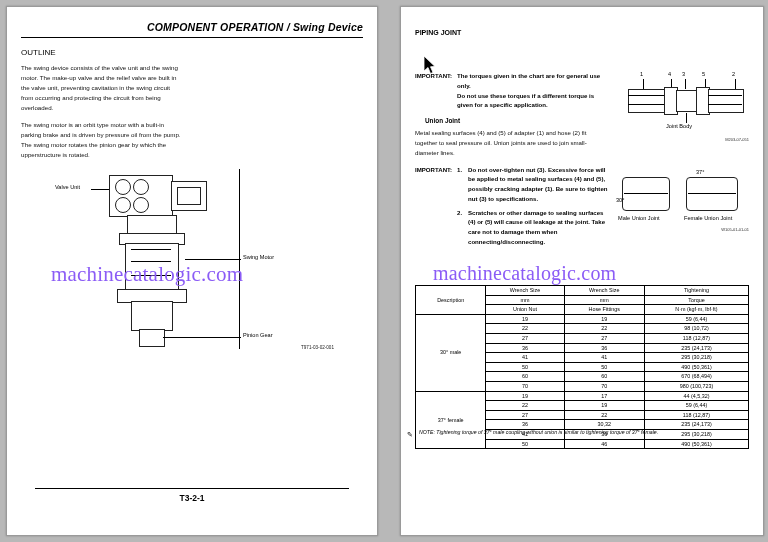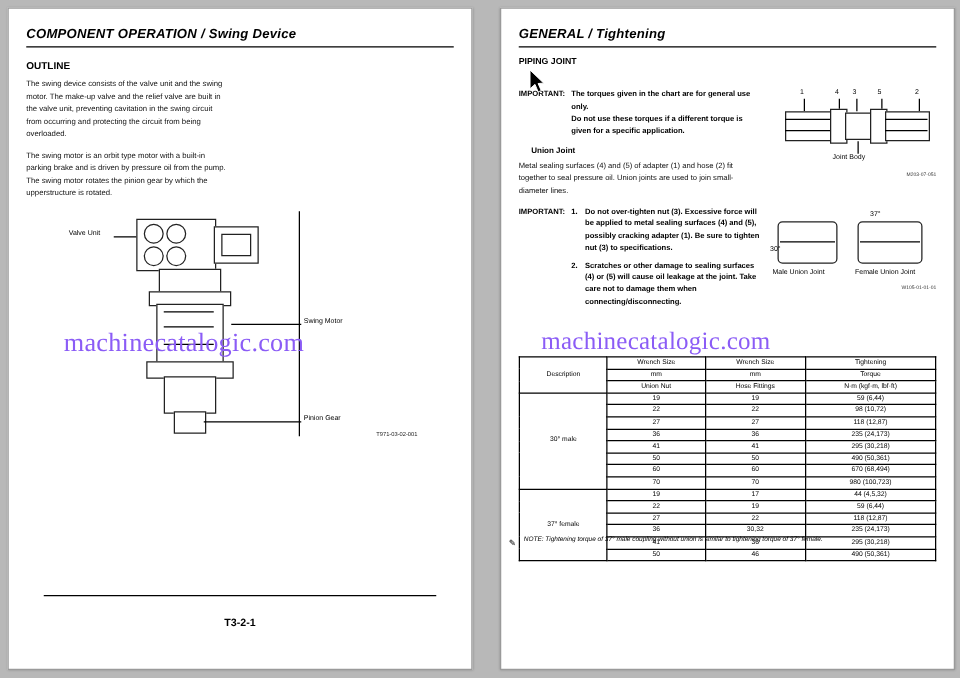--- a/index.html
+++ b/index.html
@@ -11,31 +11,31 @@
   .page{
     position:absolute;top:6px;background:#ffffff;border:1px solid #9a9a9a;
     box-shadow:0 0 2px rgba(0,0,0,.25);
   }
   #page-left{left:6px;width:370px;height:528px;}
   #page-right{left:400px;width:362px;height:528px;}
 
   .inner{position:absolute;left:14px;right:14px;top:14px;bottom:14px;}
 
   .hdr{
-    position:relative;text-align:left;font-style:italic;font-weight:bold;
+    position:relative;text-align:right;font-style:italic;font-weight:bold;
     font-size:10.5px;letter-spacing:.2px;color:#000;
     padding-bottom:4px;border-bottom:1.2px solid #000;
   }
   .hdr-right{font-style:italic;}
   .footer{
     position:absolute;left:14px;right:14px;bottom:18px;text-align:center;
-    font-size:8.5px;font-weight:bold;border-top:1.1px solid #000;padding-top:16px;
-  }
-
-  .sec-title{font-size:8px;font-weight:bold;margin:10px 0 6px 0;}
+    font-size:8.5px;font-weight:bold;border-top:1.1px solid #000;padding-top:4px;
+  }
+
+  .sec-title{font-size:8px;font-weight:normal;margin:10px 0 6px 0;}
   .body-text{font-size:6.2px;line-height:1.62;color:#111;}
   .body-text p{margin:0 0 7px 0;}
 
   
   .figure{position:absolute;left:10px;right:4px;top:138px;height:300px;}
   .fig-label{position:absolute;font-size:5.6px;color:#000;white-space:nowrap;}
   .ln{position:absolute;background:#000;}
   .box{position:absolute;border:1px solid #222;background:#fff;}
   .ell{position:absolute;border:1px solid #222;border-radius:50%;background:#fff;}
   .code{position:absolute;font-size:4.6px;color:#222;}
@@ -127,21 +127,20 @@
 
     <div class="footer">T3-2-1</div>
   </div>
 
   <div class="wm" id="wm-left">machinecatalogic.com</div>
 </div>
 
 <div class="page" id="page-right">
   <div class="inner">
 
-    <div class="hdr hdr-right">GENERAL / Tightening</div>
     <div class="piping">PIPING JOINT</div>
   </div>
 
   <div class="left-col">
     <div class="imp-row">
       <div class="imp-lab">IMPORTANT:</div>
       <div class="imp-body">
         <span>The torques given in the chart are for general use only.</span><br>
         <span>Do not use these torques if a different torque is given for a specific application.</span>
       </div>

